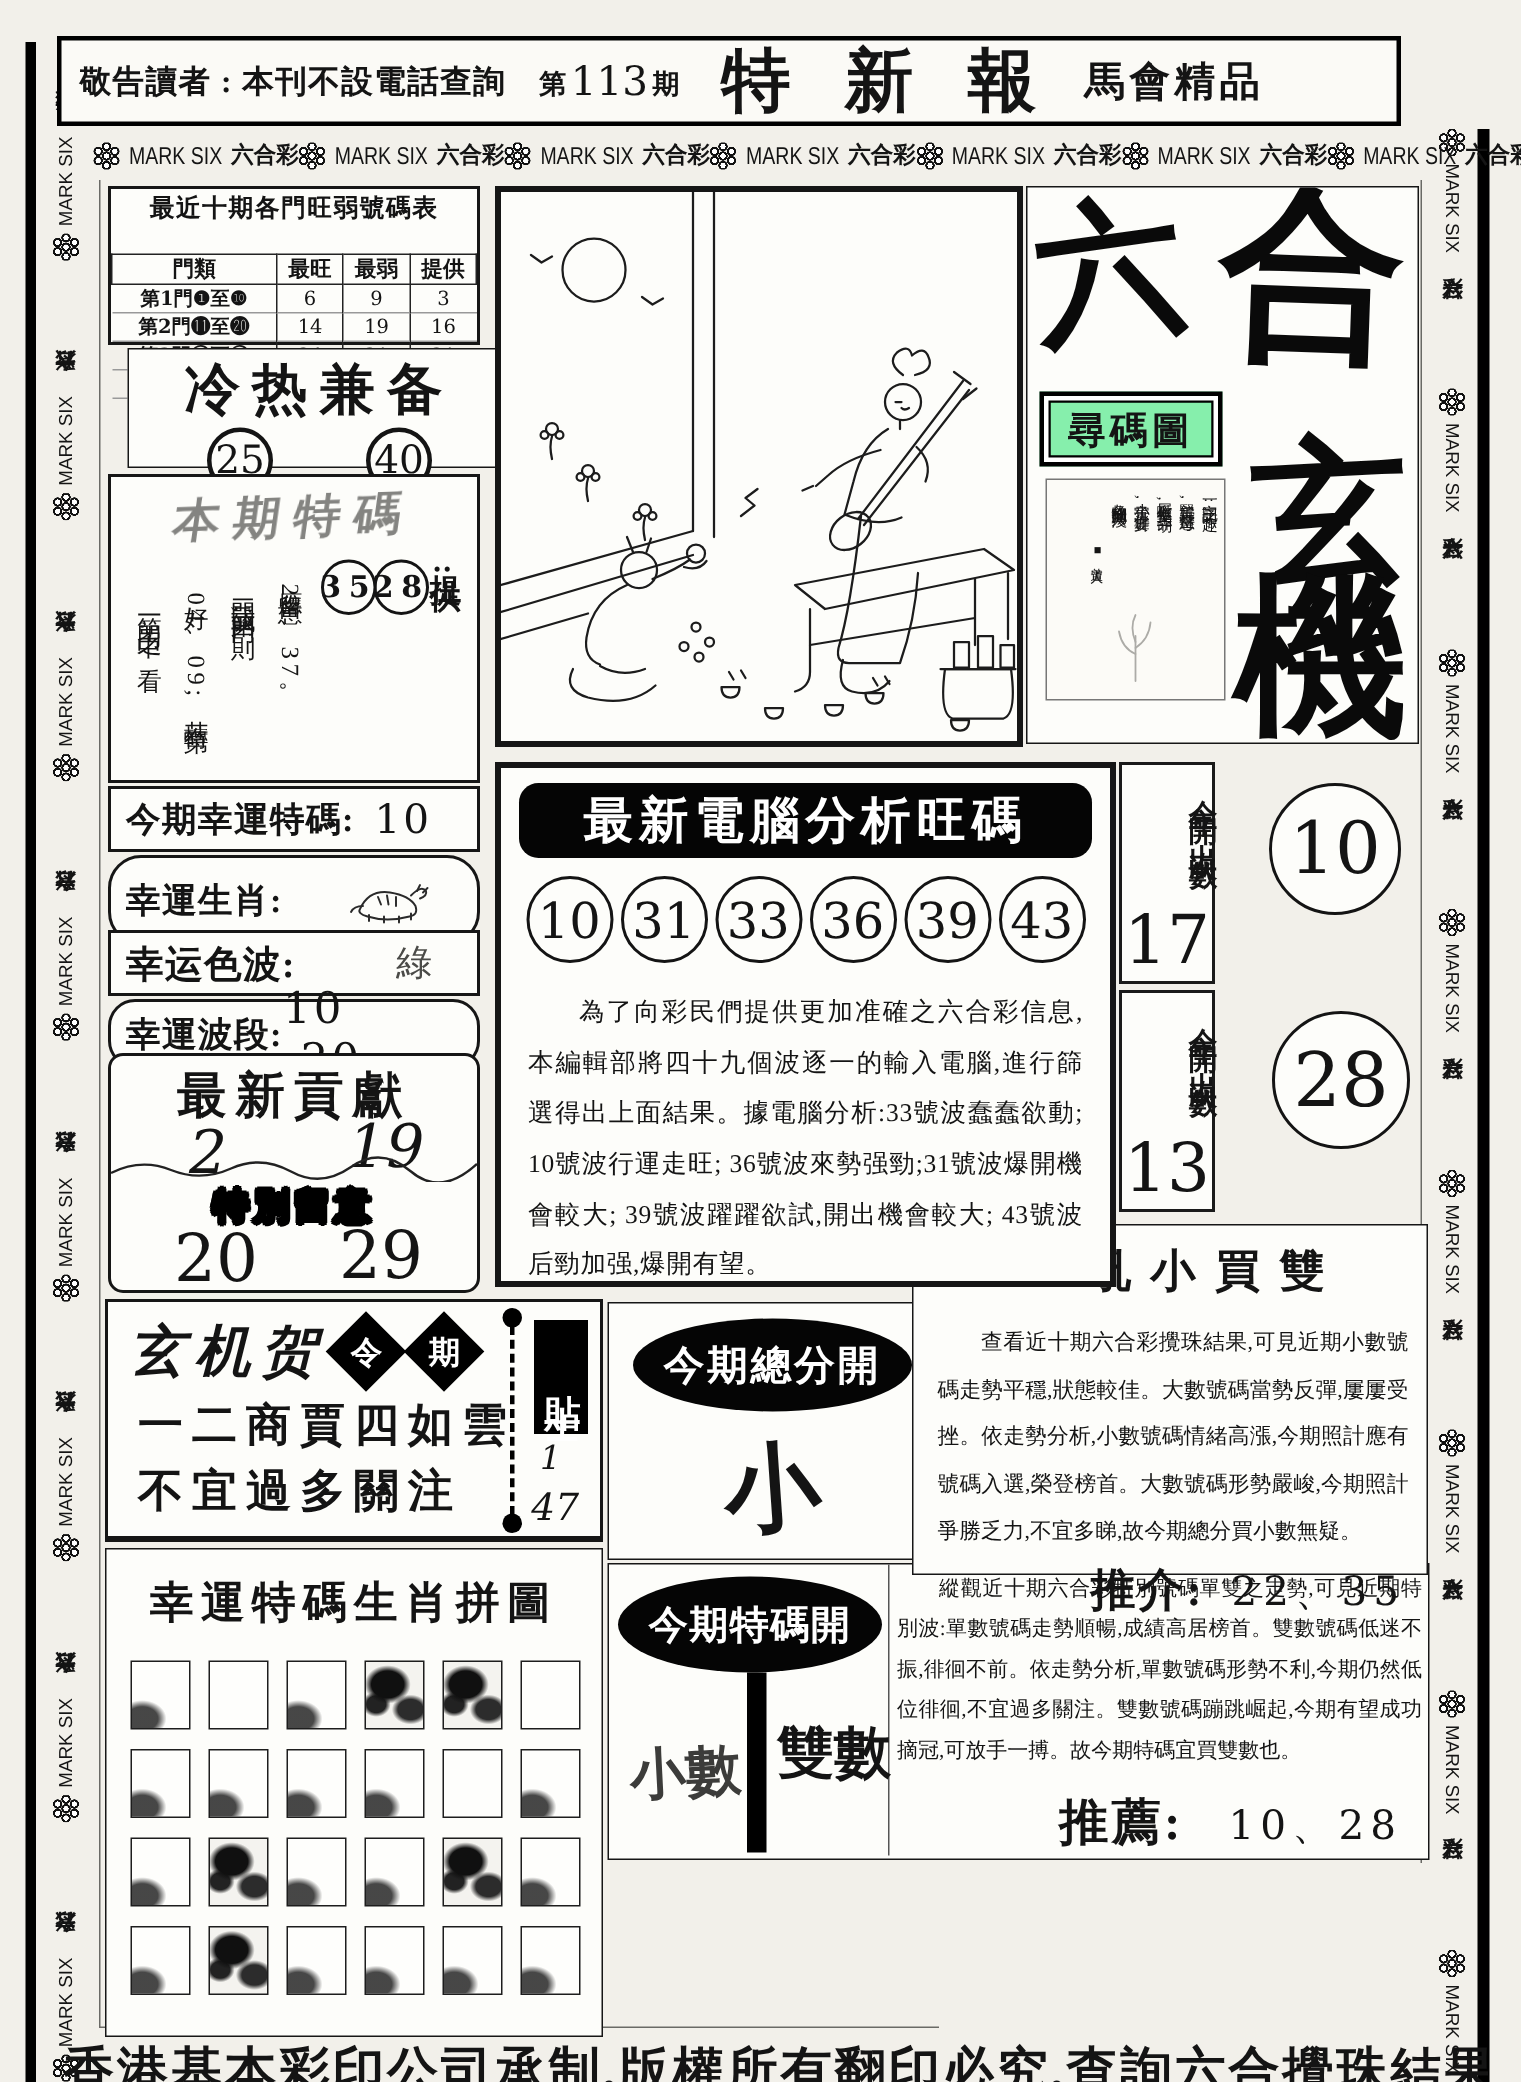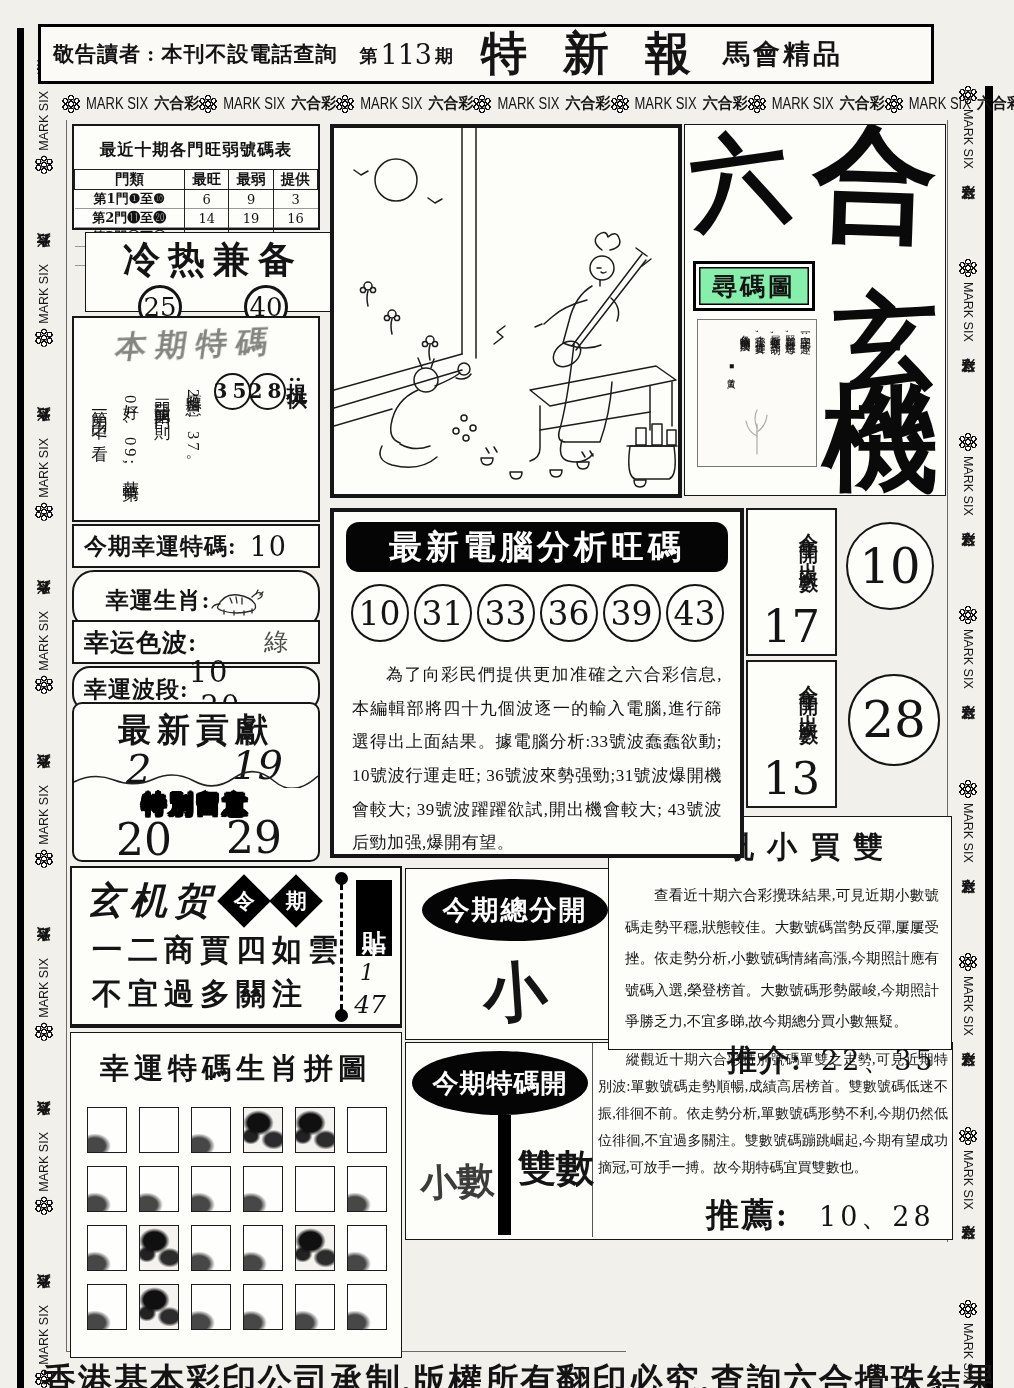--- a/index.html
+++ b/index.html
@@ -35,22 +35,22 @@
   .b-cjk{font-size:15px;font-weight:bold;white-space:nowrap;}
   .strip{top:86px;bottom:0;width:40px;display:flex;flex-direction:column;
          justify-content:space-between;align-items:center;position:absolute;}
   .strip-item{display:flex;flex-direction:column;align-items:center;gap:5px;}
   .s-latin{writing-mode:vertical-rl;font:12.5px "Liberation Sans",sans-serif;white-space:nowrap;}
   .s-cjk{writing-mode:vertical-rl;font-size:13.5px;font-weight:bold;white-space:nowrap;}
   .rot180{transform:rotate(180deg);}
   .blackbar{position:absolute;background:#000;}
   .frameline{position:absolute;background:#6a6a66;}
   
-  .httl{font-size:16.5px;font-weight:bold;text-align:center;letter-spacing:1px;padding-top:13px;}
-  table.ht{width:100%;border-collapse:collapse;margin-top:8px;}
+  .httl{font-size:16.5px;font-weight:bold;text-align:center;letter-spacing:1px;padding-top:2px;}
+  table.ht{width:100%;border-collapse:collapse;margin-top:19px;}
   table.ht th{font-size:14.5px;font-weight:bold;border:1px solid #222;padding:0;}
   table.ht td{font-size:13px;text-align:center;border-left:1px solid #222;border-top:1px solid #999;
               font-family:"DejaVu Serif",serif;height:14.4px;padding:0;}
   td.gate{font-family:"Liberation Serif",serif;font-weight:bold;text-align:left;font-size:12.5px;
           white-space:nowrap;border-left:none !important;}
   
   .chtitle{font-size:37px;font-weight:bold;text-align:center;letter-spacing:8px;margin-top:2px;}
   .chrow{display:flex;justify-content:center;gap:62px;margin-top:0px;}
   
   .sp-title{position:absolute;top:6px;left:0;right:0;text-align:center;font-size:31px;font-weight:bold;
@@ -97,21 +97,21 @@
      radial-gradient(16px 14px at 18% 64%, #222 40%, transparent 60%),#f4f3ef;}
   
   .cp-title{margin:10px auto 0;width:382px;height:50px;background:#050505;border-radius:13px;
             color:#fff;font-size:33px;font-weight:bold;letter-spacing:4px;display:flex;
             align-items:center;justify-content:center;}
   .cp-circles{display:flex;justify-content:center;gap:5px;margin-top:12px;}
   .cp-circles .circle{width:58px;height:58px;font-size:33px;}
   .cp-body{margin:16px 18px 0 18px;font-size:17px;line-height:1.98;text-align:justify;
            text-indent:2em;letter-spacing:.5px;}
   
-  .statcell{position:absolute;width:91px;height:148px;border:2px solid #1a1a1a;background:#fdfdfa;box-sizing:border-box;}
+  .statcell{position:absolute;width:64px;height:148px;border:2px solid #1a1a1a;background:#fdfdfa;box-sizing:border-box;}
   .vcols{writing-mode:vertical-rl;height:86px;margin:8px auto 0;font-size:19px;font-weight:bold;
          letter-spacing:6px;line-height:1.95;display:block;width:72px;text-align:left;}
   .statcount{text-align:center;font-size:45px;font-family:"DejaVu Serif",serif;margin-top:0px;line-height:1;}
   
   .howl-title{font-size:30px;font-weight:bold;letter-spacing:13px;text-align:center;margin-top:10px;
               padding-left:60px;}
   .howl-body{margin:12px 12px 0 16px;font-size:14.5px;line-height:2.18;text-align:justify;text-indent:2em;}
   .recorow{display:flex;align-items:baseline;margin-top:2px;}
   .reco-lab{font-size:30px;font-weight:bold;letter-spacing:2px;}
   .reco-val{font-size:27px;font-family:"DejaVu Serif",serif;letter-spacing:4px;margin-left:18px;}
@@ -357,21 +357,21 @@
       <div class="sp-col" style="margin-top:20px;">三門或第四門,則</div>
       <div class="sp-col" style="margin-top:26px;">好04、09;若轉第</div>
       <div class="sp-col" style="margin-top:32px;">第一門之中。看</div>
     </div>
   </div>
 
   <div class="box lrow" style="left:72px;top:524px;width:248px;height:44px;">
     <span class="l-lab">今期幸運特碼:</span>
     <span class="l-val">10</span>
   </div>
-  <div class="box lrow" style="left:72px;top:570px;width:248px;height:60px;border-radius:22px;justify-content:center;">
+  <div class="box lrow" style="left:72px;top:570px;width:248px;height:60px;border-radius:22px;">
     <span class="l-lab">幸運生肖:</span>
     <svg class="sketch" width="56" height="32" viewBox="0 0 56 32">
       <g fill="none" stroke="#2a2a2a" stroke-width="1.3" stroke-linecap="round">
         <path d="M8 22 q6 -13 20 -11 q13 2 17 9 q2 6 -4 7 q-15 4 -28 0 q-7 -2 -5 -5z"></path>
         <path d="M42 13 q7 -7 10 -3 q1 3 -4 5"></path>
         <path d="M46 10 l2 -4 M50 11 l3 -3"></path>
         <path d="M14 26 v4 M24 27 v4 M34 27 v4 M42 25 v4"></path>
         <path d="M10 20 q-6 0 -8 4"></path>
         <path d="M20 14 l2 5 M26 13 l1 6 M32 14 l0 6"></path>
       </g>

